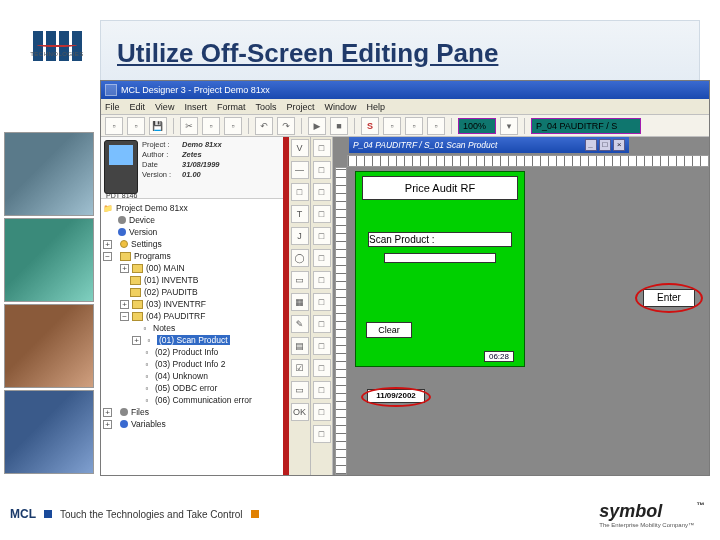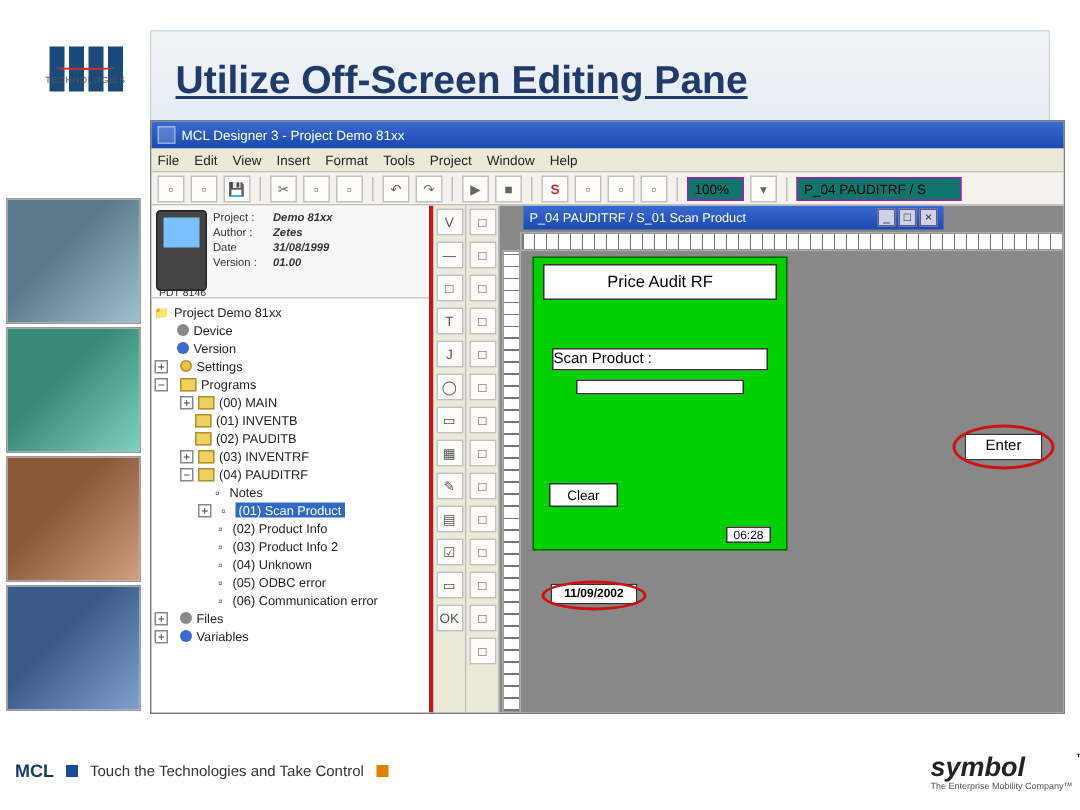--- a/index.html
+++ b/index.html
@@ -32,21 +32,21 @@
   .titlebar .ticon { width: 12px; height: 12px; background: #fff3; border: 1px solid #fff6; }
   .menubar { height: 16px; background: #ece9d8; display: flex; align-items: center; padding: 0 4px; gap: 10px; font-size: 9px; color: #222; border-bottom: 1px solid #c0c0c0; }
   .toolbar { height: 22px; background: #f4f2ea; border-bottom: 1px solid #c0c0c0; display: flex; align-items: center; padding: 0 4px; gap: 4px; }
   .tbtn { width: 18px; height: 18px; border: 1px solid #c0c0c0; background: #fdfcf8; display: flex; align-items: center; justify-content: center; font-size: 9px; color: #666; }
   .tsep { width: 1px; height: 16px; background: #c0c0c0; margin: 0 2px; }
   .tfield { height: 16px; border: 1px solid #a21caf; background: #0f766e; font-size: 9px; padding: 0 4px; display: flex; align-items: center; min-width: 38px; }
   
   .workarea { flex: 1; display: flex; overflow: hidden; }
   
   
-  .leftpanel { width: 188px; background: #fff; border-right: 3px solid #b91c1c; display: flex; flex-direction: column; }
+  .leftpanel { width: 188px; background: #fff; border-right: 6px solid #b91c1c; display: flex; flex-direction: column; }
   .projcard { height: 62px; background: #f8f8f8; border-bottom: 1px solid #ccc; display: flex; padding: 3px; gap: 4px; }
   .device-thumb { width: 34px; height: 54px; background: #444; border: 1px solid #222; border-radius: 3px; position: relative; }
   .device-thumb::after { content: ""; position: absolute; top: 4px; left: 4px; right: 4px; height: 20px; background: #7abfff; }
   .projprops { flex: 1; font-size: 7.5px; color: #333; display: grid; grid-template-columns: 40px 1fr; align-content: start; row-gap: 1px; }
   .projprops .v { font-weight: bold; font-style: italic; text-align: left; }
   .pdtlabel { position: absolute; font-size: 7px; color: #333; margin-top: 52px; margin-left: 2px; }
   
   .tree { flex: 1; overflow: auto; padding: 3px 2px; font-size: 8.5px; color: #222; }
   .tnode { display: flex; align-items: center; gap: 3px; padding: 1px 0 1px 0; white-space: nowrap; }
   .tind { display: inline-block; }
@@ -62,40 +62,40 @@
   
   .vstrip { width: 22px; background: #ece9d8; border-right: 1px solid #bbb; display: flex; flex-direction: column; align-items: center; padding-top: 2px; gap: 4px; }
   .vbtn { width: 18px; height: 18px; border: 1px solid #c0c0c0; background: #fdfcf8; font-size: 9px; display: flex; align-items: center; justify-content: center; color: #555; }
   
   
   .canvas-wrap { flex: 1; background: #888; position: relative; overflow: hidden; }
   .ruler-h { position: absolute; top: 18px; left: 14px; right: 0; height: 12px; background: #fff; border: 1px solid #999; background-image: repeating-linear-gradient(90deg, #777 0 1px, transparent 1px 8px); }
   .ruler-v { position: absolute; top: 30px; left: 2px; width: 12px; bottom: 0; background: #fff; border: 1px solid #999; background-image: repeating-linear-gradient(0deg, #777 0 1px, transparent 1px 8px); }
   
   .screenwin { position: absolute; top: 0; left: 16px; width: 280px; }
-  .screenwin-title { height: 16px; background: linear-gradient(#3a6ad0,#1a4ab0); color: #fff; font-size: 8.5px; display: flex; align-items: center; padding: 0 4px; justify-content: space-between; }
+  .screenwin-title { height: 16px; background: linear-gradient(#3a6ad0,#1a4ab0); color: #fff; font-size: 8.5px; display: flex; align-items: center; padding: 0 4px; justify-content: space-between; font-style: italic; }
   .winbtns { display: flex; gap: 2px; }
   .winbtn { width: 12px; height: 12px; background: #d0d0e8; border: 1px solid #5a5a8a; font-size: 8px; line-height: 10px; text-align: center; color: #223; }
   
   .green-screen { position: absolute; top: 34px; left: 22px; width: 170px; height: 196px; background: #00d000; border: 1px solid #006000; }
   .gs-header { height: 24px; background: #fff; margin: 4px 6px 0 6px; border: 1px solid #333; display: flex; align-items: center; justify-content: center; font-size: 11px; font-family: Arial; }
   .gs-label { margin: 32px 12px 0 12px; height: 15px; background: #fff; border: 1px solid #333; text-align: left; font-size: 10px; line-height: 14px; }
   .gs-input { margin: 6px 28px 0 28px; height: 10px; background: #fff; border: 1px solid #333; }
   .gs-clear { position: absolute; bottom: 28px; left: 10px; width: 46px; height: 16px; background: #fff; border: 1px solid #333; text-align: center; font-size: 9px; line-height: 14px; }
   .gs-time { position: absolute; bottom: 4px; right: 10px; font-size: 8px; color: #002; background: #fff; border: 1px solid #333; padding: 0 4px; margin-left: 40px; }
   
   .enter-btn { position: absolute; top: 152px; right: 14px; width: 52px; height: 18px; background: #fff; border: 1px solid #333; font-size: 10px; text-align: center; line-height: 16px; }
   .ring { position: absolute; border: 2px solid #d01010; border-radius: 50%; }
   .ring-enter { top: 146px; right: 6px; width: 68px; height: 30px; }
   .ring-date { top: 250px; left: 28px; width: 70px; height: 20px; }
   
   .date-field { position: absolute; top: 252px; left: 34px; height: 14px; width: 58px; background: #fff; border: 1px solid #333; font-size: 8px; text-align: center; line-height: 12px; font-weight: bold; }
   
   
-  .footer { position: absolute; left: 10px; right: 5px; bottom: 8px; height: 36px; display: flex; align-items: center; justify-content: space-between; }
+  .footer { position: absolute; left: 10px; right: 26px; bottom: 8px; height: 36px; display: flex; align-items: center; justify-content: space-between; }
   .footer-left { display: flex; align-items: center; gap: 8px; font-size: 10px; color: #333; }
   .mcl-mark { font-weight: bold; font-size: 12px; color: #1a3a6a; font-family: Arial; }
   .sq { width: 8px; height: 8px; display: inline-block; }
   .sq-b { background: #1a4a9a; }
   .sq-o { background: #e08000; }
   .symbol-logo { font-family: Arial; font-weight: bold; font-size: 18px; color: #222; font-style: italic; position: relative; }
   .symbol-logo::after { content: "™"; font-size: 8px; position: absolute; top: 0; right: -10px; }
   .symbol-tag { font-size: 6px; color: #555; text-align: right; }
 </style>
 </head>

